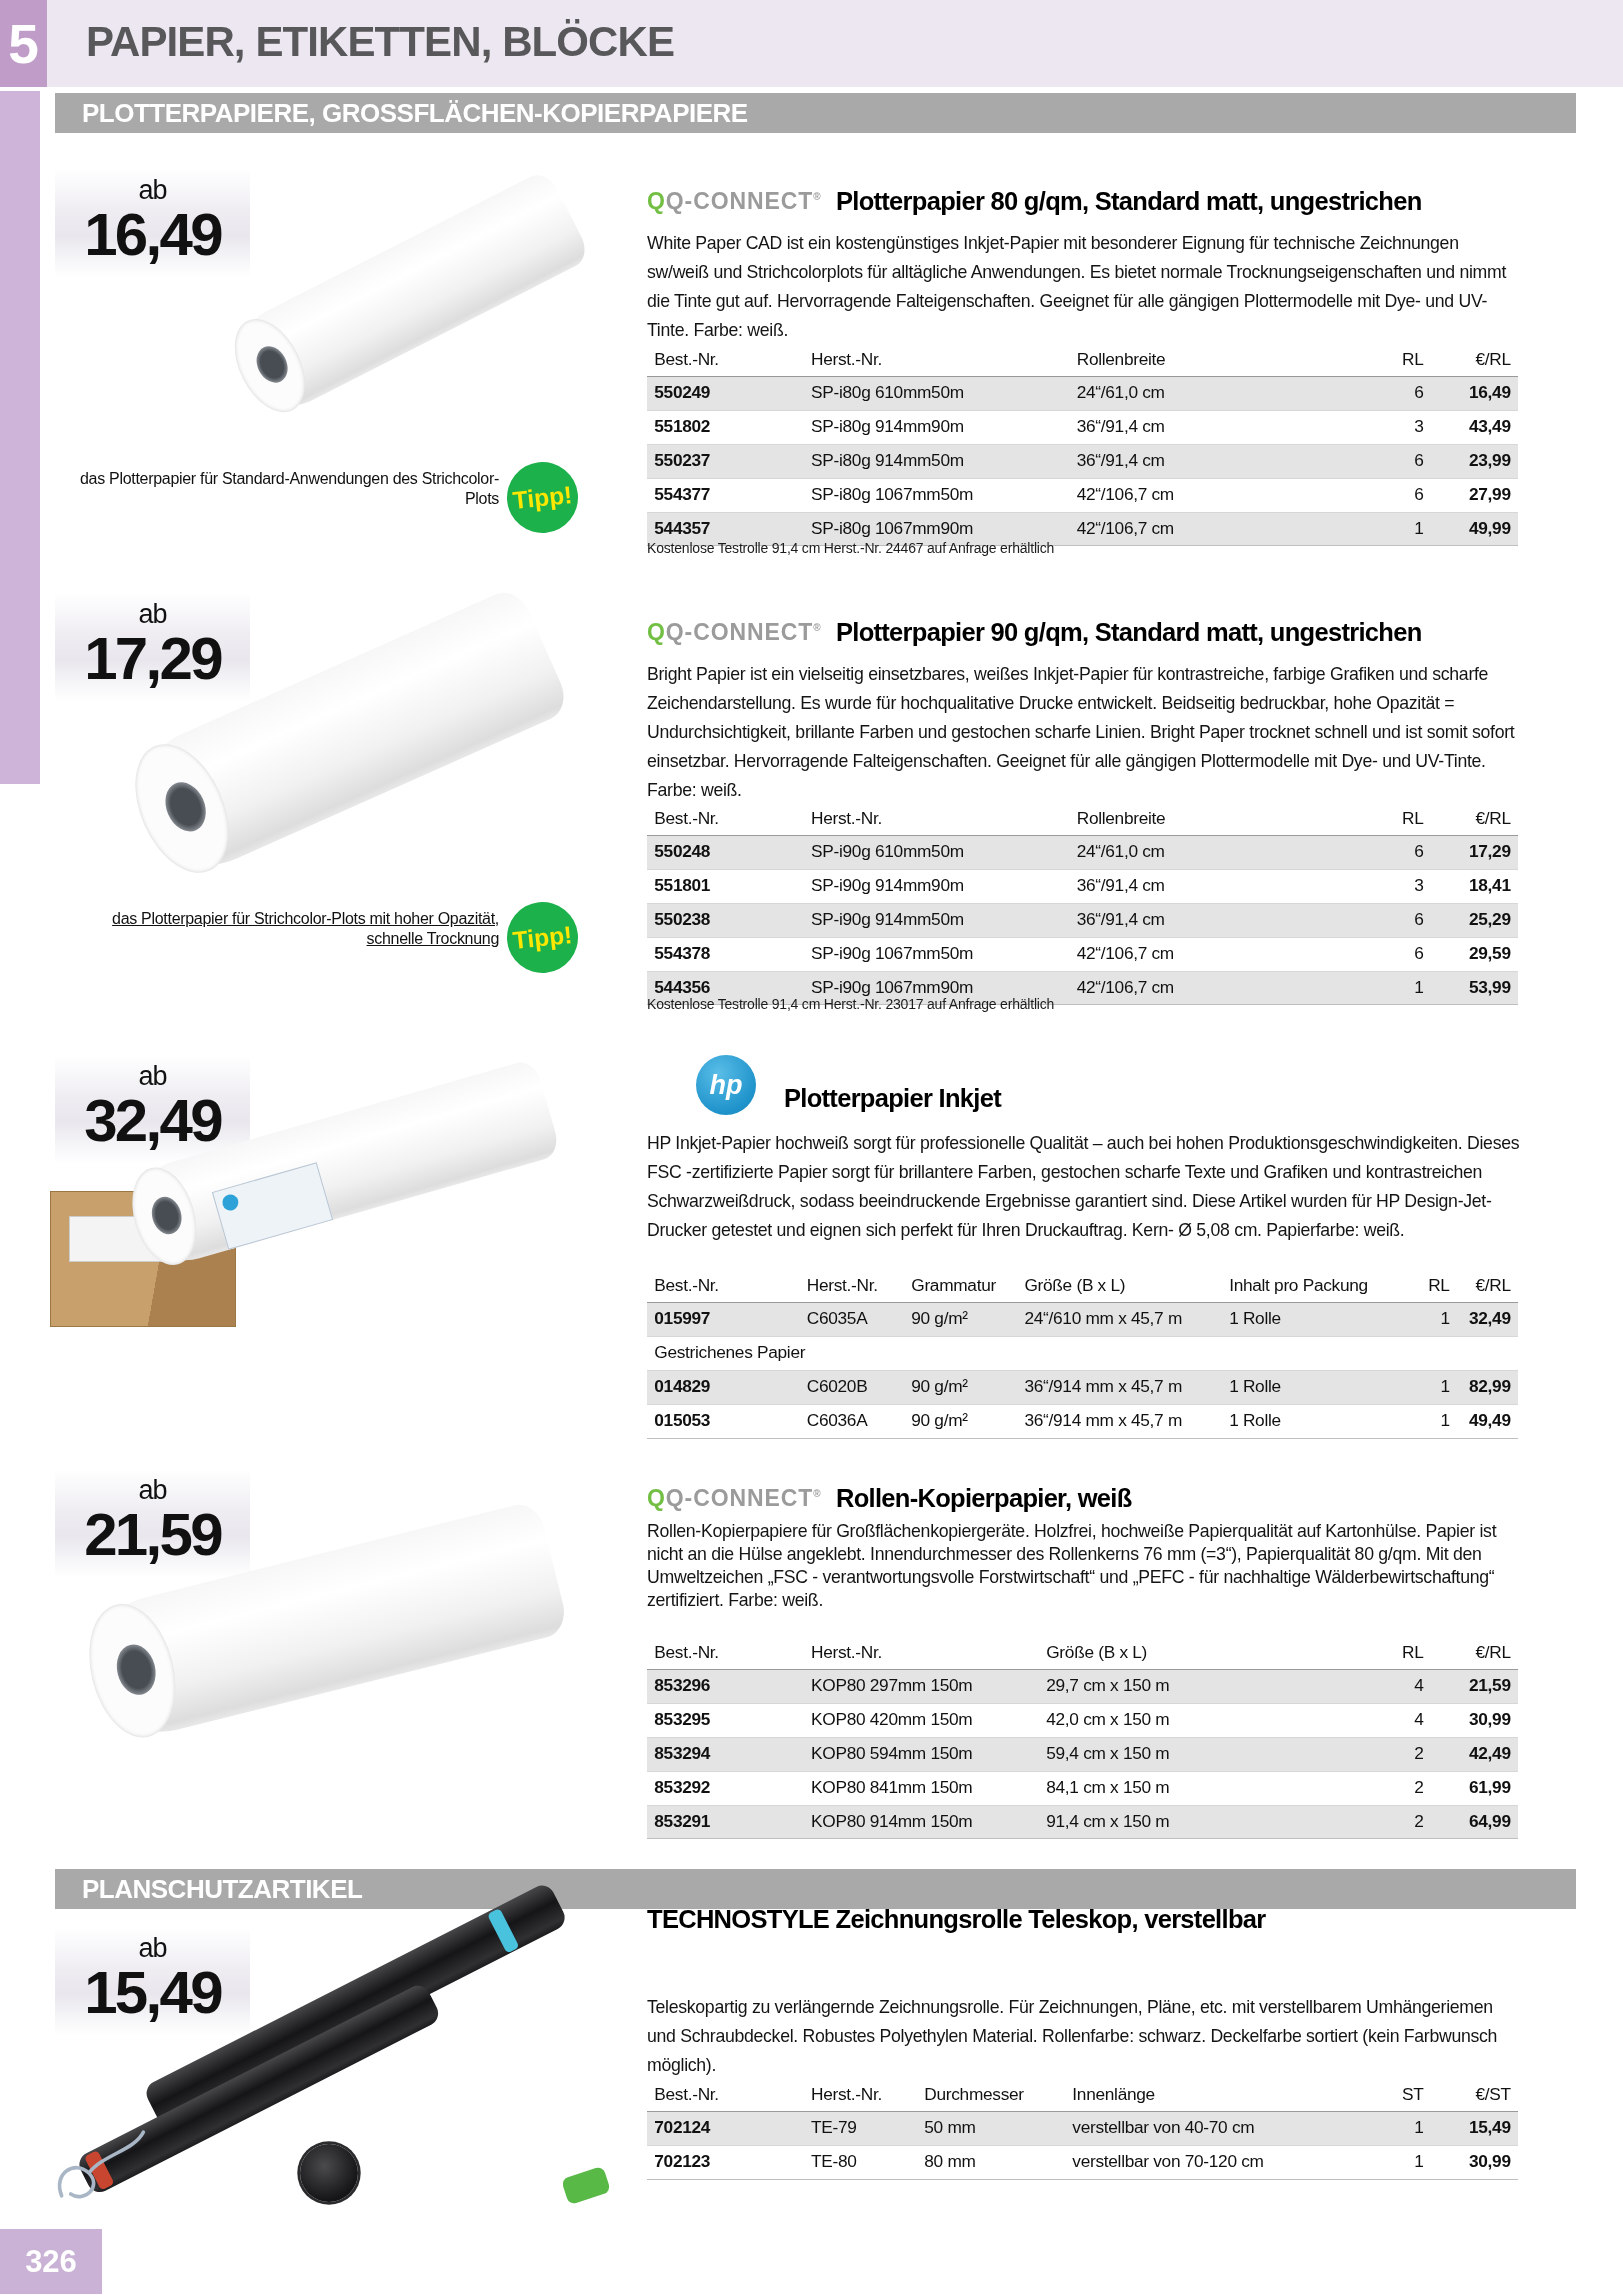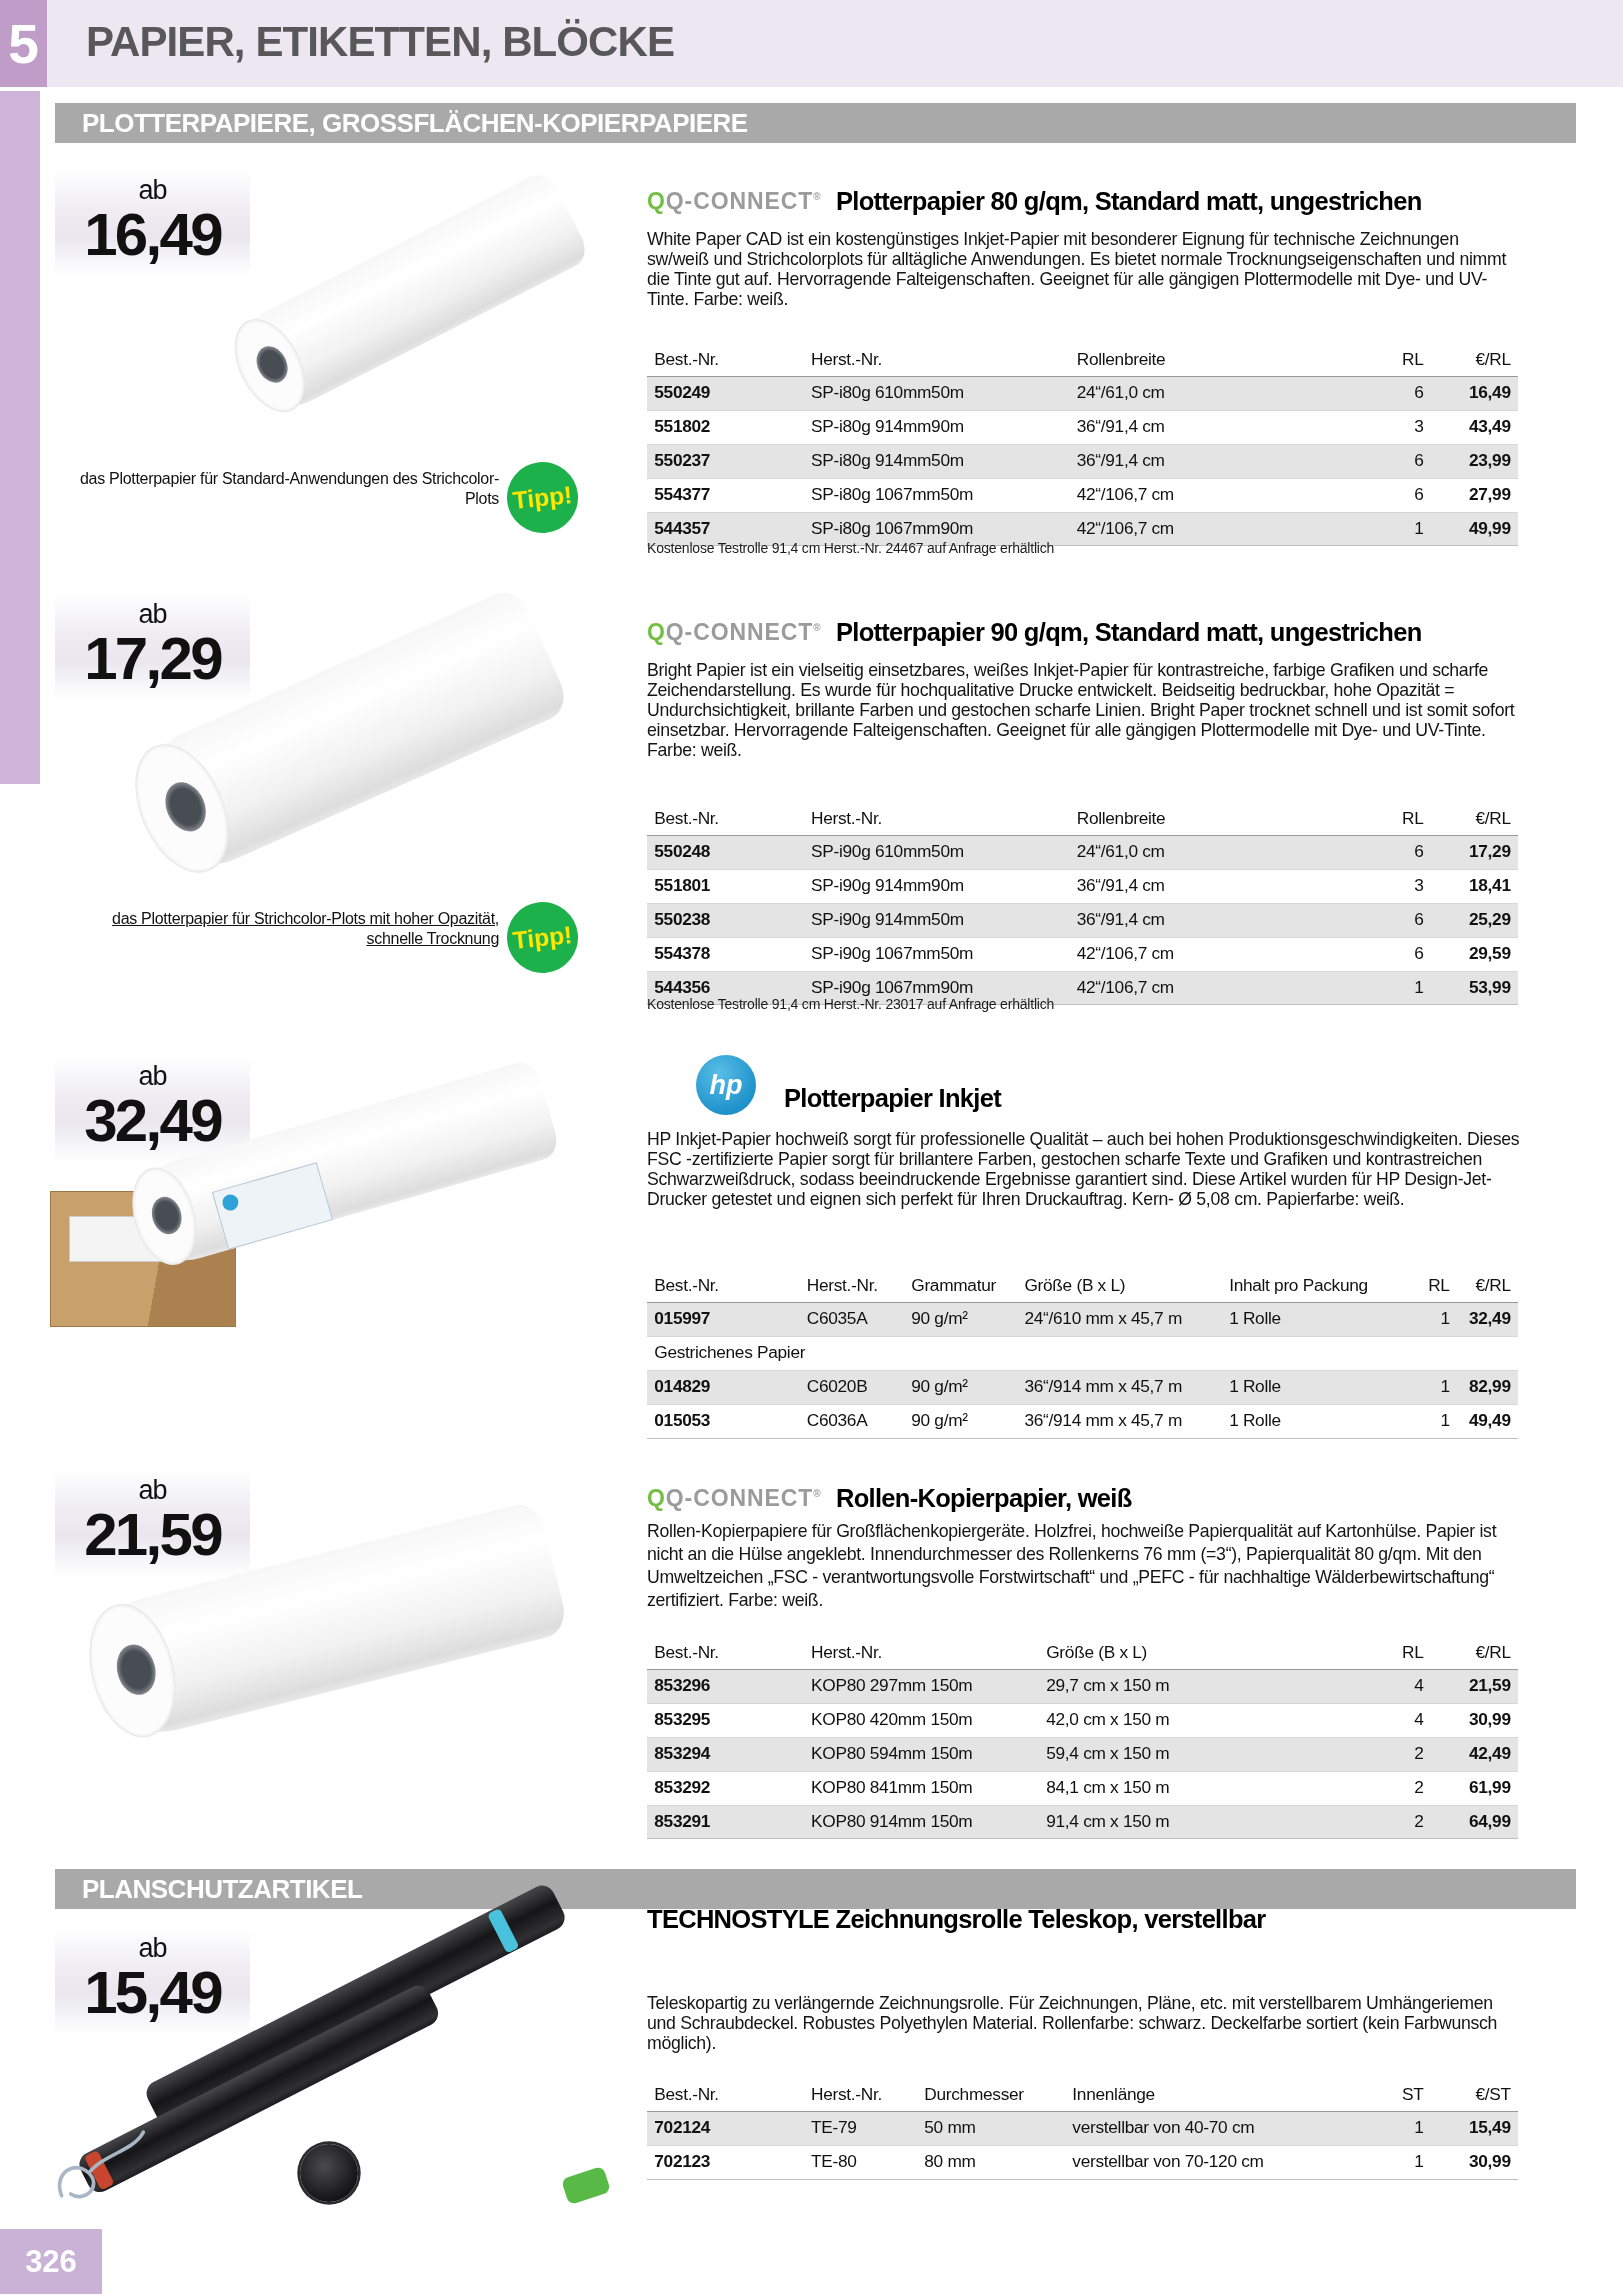--- a/index.html
+++ b/index.html
@@ -30,21 +30,21 @@
   .title-row { display:flex; align-items:center; gap:14.5px; }
   .qc-logo { font-size:23px; font-weight:bold; letter-spacing:0.9px; color:#9b9b9b; white-space:nowrap; }
   .qc-logo .q { color:#72bf44; }
   .qc-logo sup { font-size:10px; color:#9b9b9b; }
   .hp-logo { width:60px; height:60px; border-radius:50%;
     background:radial-gradient(circle at 38% 30%, #59bde7, #1f93cb 70%, #1b86bb);
     color:#fff; display:flex; align-items:center; justify-content:center;
     font-size:27px; font-weight:bold; font-style:italic; }
   .p-title { font-size:25.5px; font-weight:bold; letter-spacing:-0.7px; color:#000; white-space:nowrap; }
 
-  .desc { left:647px; width:875px; font-size:17.7px; line-height:20px; letter-spacing:-0.3px; color:#141414; }
+  .desc { left:647px; width:875px; font-size:17.7px; line-height:29px; letter-spacing:-0.3px; color:#141414; }
 
   
   table { border-collapse:collapse; table-layout:fixed; width:871px; font-size:17.3px; }
   th { text-align:left; font-weight:normal; padding:3.6px 7.3px 6.4px 7.3px; border-bottom:0.9px solid #999; letter-spacing:-0.3px; }
   td { padding:5.5px 7.3px 6.4px 7.3px; border-bottom:0.9px solid #d7d7d7; letter-spacing:-0.3px; }
   tbody tr:nth-child(odd) { background:#e4e4e5; }
   tbody tr:last-child td { border-bottom:1.8px solid #bfbfbf; }
   td:first-child, td:last-child { font-weight:bold; }
   th:nth-last-child(-n+2), td:nth-last-child(-n+2) { text-align:right; }
   td.subheader { text-align:left; font-weight:normal; background:#fff; }
@@ -88,21 +88,21 @@
   .page-num { left:0; top:2229px; width:102px; height:65px; background:#c9b2d5; color:#fff;
     font-weight:bold; font-size:31px; display:flex; align-items:center; justify-content:center; }
 </style>
 </head>
 <body>
 
 <div class="abs chapter-box">5</div>
 <div class="abs header-band"></div>
 <div class="abs left-strip"></div>
 <div class="abs page-title">PAPIER, ETIKETTEN, BLÖCKE</div>
-<div class="abs section-bar" style="top:103px;">
+<div class="abs section-bar" style="top:93px;">
   <span>PLOTTERPAPIERE, GROSSFLÄCHEN-KOPIERPAPIERE</span>
 </div>
 
 <div class="abs price-badge" style="left:55px; top:169px;">
   <div class="price-ab">ab</div>
   <div class="price-val">16,49</div>
 </div>
 <div class="photo" style="left:232px; top:205px; width:373px; height:273px;">
   <div class="roll" style="left:9px; top:107px; width:364px; transform:rotate(-27deg); transform-origin:36px 50px;"></div>
 </div>

